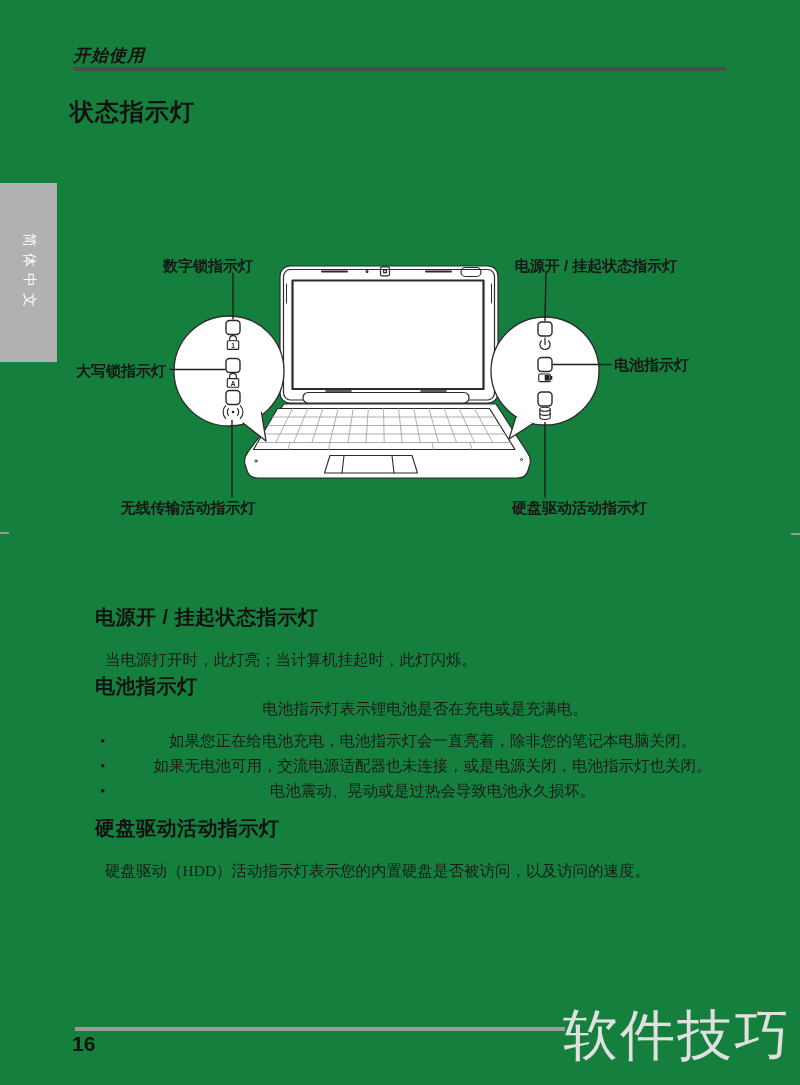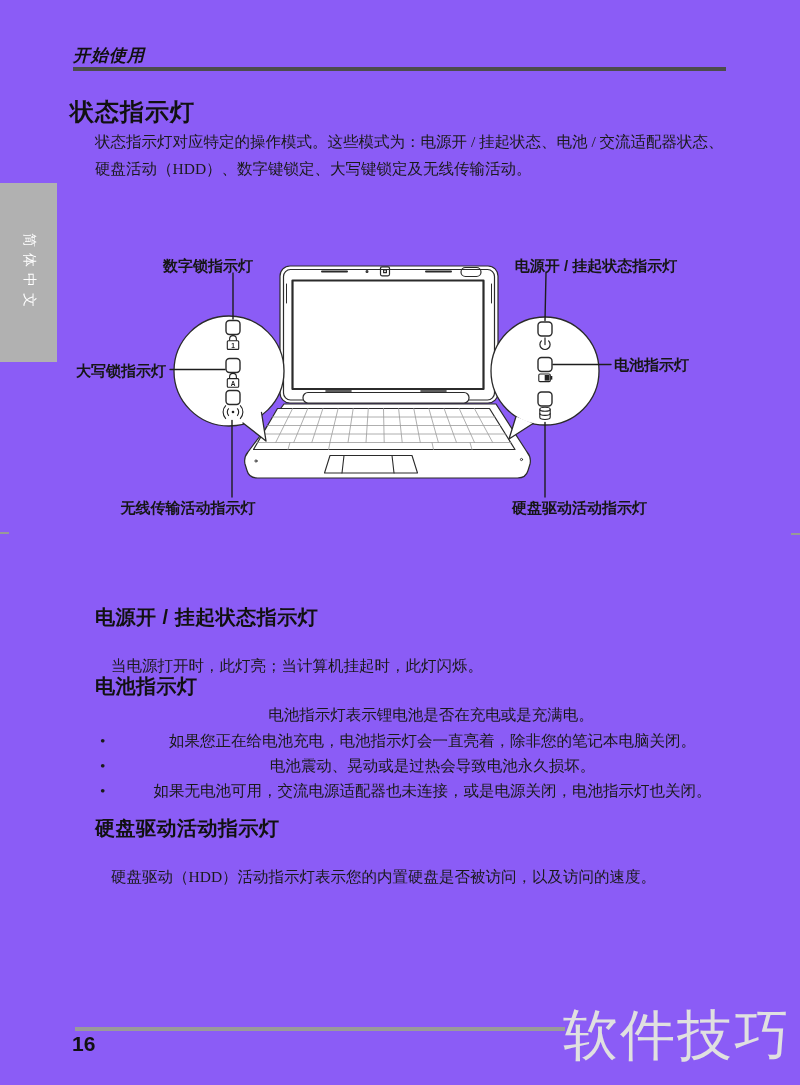--- a/index.html
+++ b/index.html
@@ -1,19 +1,19 @@
 <!DOCTYPE html>
 <html><head>
 <meta charset="utf-8">
 <style>
   html,body{margin:0;padding:0;background:#888;}
   .page{
     position:relative;
     width:800px;height:1085px;
-    background:#8b5cf6;
+    background:#15803d;
     overflow:hidden;
     font-family:"Liberation Serif","DejaVu Serif",serif;
     color:#1a1a1a;
   }
 
   .breadcrumb{
     position:absolute;left:73px;top:44px;
     font:bold italic 17px "Liberation Serif","DejaVu Serif",serif;
     letter-spacing:1px;color:#111;
   }
@@ -40,21 +40,21 @@
 
   .figure{position:absolute;left:0;top:250px;width:800px;height:280px;}
   .cl-label{font:bold 15px "Liberation Sans","DejaVu Sans",sans-serif;fill:#161616;}
   .lock-glyph{font:bold 6.5px "Liberation Sans","DejaVu Sans",sans-serif;fill:#222;}
 
   .sec-heading{
     position:absolute;left:95px;
     font:bold 20px "Liberation Sans","DejaVu Sans",sans-serif;
     letter-spacing:0.5px;color:#111;margin:0;
   }
-  .sec-body{position:absolute;left:95px;width:640px;font-size:15.5px;line-height:25px;margin:16px;}
+  .sec-body{position:absolute;left:95px;width:640px;font-size:15.5px;line-height:25px;margin:10px;}
   .bullets{position:absolute;left:95px;width:645px;margin:0;padding:0;list-style:none;}
   .bullets li{position:relative;padding-left:30px;font-size:15.5px;line-height:25px;}
   .bullets li::before{content:"•";position:absolute;left:5px;top:0;}
 
   .rule-bottom{position:absolute;left:75px;top:1027px;width:490px;height:4px;background:#9a9a9a;}
   .page-number{
     position:absolute;left:72px;top:1032px;
     font:bold 21px "Liberation Sans","DejaVu Sans",sans-serif;color:#111;
   }
   .watermark{
@@ -67,21 +67,20 @@
   .crop-mark.right{left:791px;top:533px;}
 </style>
 </head>
 <body>
 
 <div class="page">
 
   <div class="breadcrumb">开始使用</div>
   <div class="rule-top"></div>
   <h1 class="page-title">状态指示灯</h1>
-  <p class="intro">状态指示灯对应特定的操作模式。这些模式为：电源开 / 挂起状态、电池 / 交流适配器状态、硬盘活动（HDD）、数字键锁定、大写键锁定及无线传输活动。</p>
 
   <div class="sidebar-tab">
     <span>简体中文</span>
   </div>
 
   <svg class="figure" viewBox="0 250 800 280" width="800" height="280">
 
     <g fill="none" stroke="#2b2b2b" stroke-width="1.2" stroke-linecap="round" stroke-linejoin="round">
 
       <rect x="280" y="266" width="218" height="137" rx="10" fill="#fff"></rect>
@@ -202,22 +201,22 @@
     <text class="cl-label" x="512" y="513" text-anchor="start">硬盘驱动活动指示灯</text>
   </svg>
 
   <h2 class="sec-heading" style="top:604px;">电源开 / 挂起状态指示灯</h2>
   <p class="sec-body" style="top:637px;">当电源打开时，此灯亮；当计算机挂起时，此灯闪烁。</p>
 
   <h2 class="sec-heading" style="top:673px;">电池指示灯</h2>
   <p class="sec-body" style="top:686px;text-align:center;">电池指示灯表示锂电池是否在充电或是充满电。</p>
   <ul class="bullets" style="top:728px;text-align:center;">
     <li>如果您正在给电池充电，电池指示灯会一直亮着，除非您的笔记本电脑关闭。</li>
+    <li>如果无电池可用，交流电源适配器也未连接，或是电源关闭，电池指示灯也关闭。</li>
     <li>电池震动、晃动或是过热会导致电池永久损坏。</li>
-    <li>如果无电池可用，交流电源适配器也未连接，或是电源关闭，电池指示灯也关闭。</li>
   </ul>
 
   <h2 class="sec-heading" style="top:815px;">硬盘驱动活动指示灯</h2>
   <p class="sec-body" style="top:848px;">硬盘驱动（HDD）活动指示灯表示您的内置硬盘是否被访问，以及访问的速度。</p>
 
   <div class="watermark">软件技巧</div>
   <div class="rule-bottom"></div>
   <div class="page-number">16</div>
 
   <div class="crop-mark left"></div>

